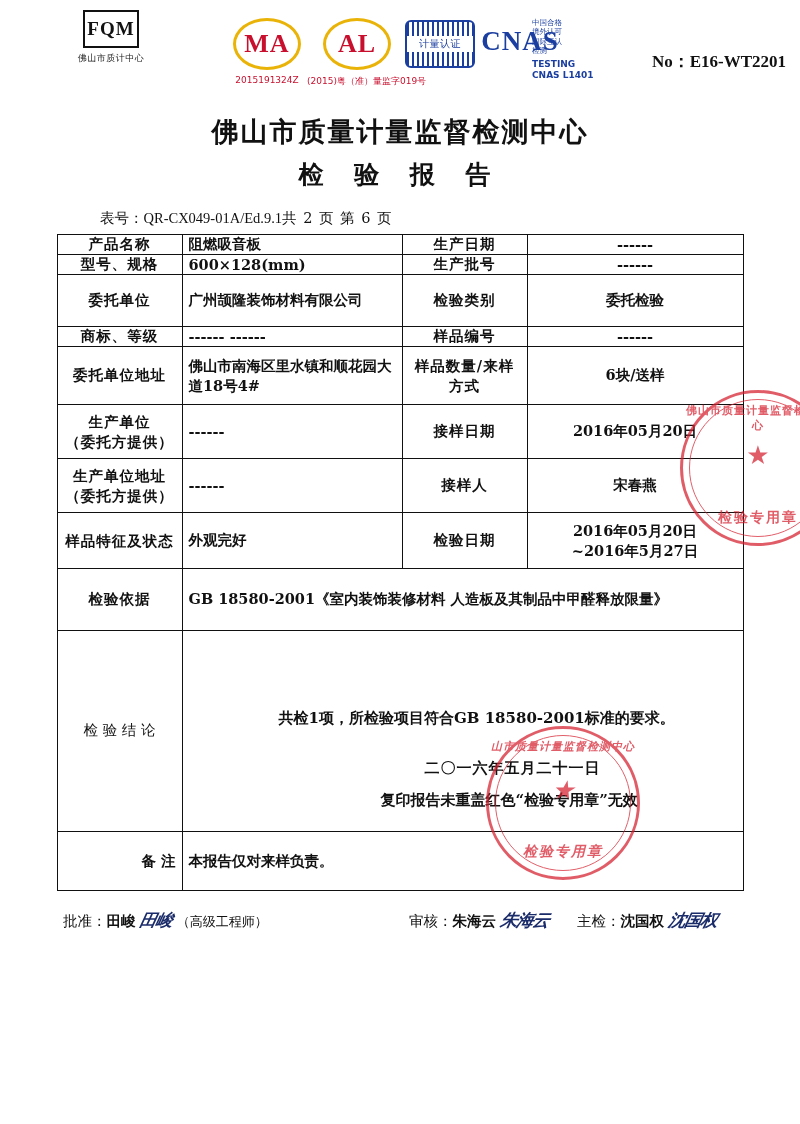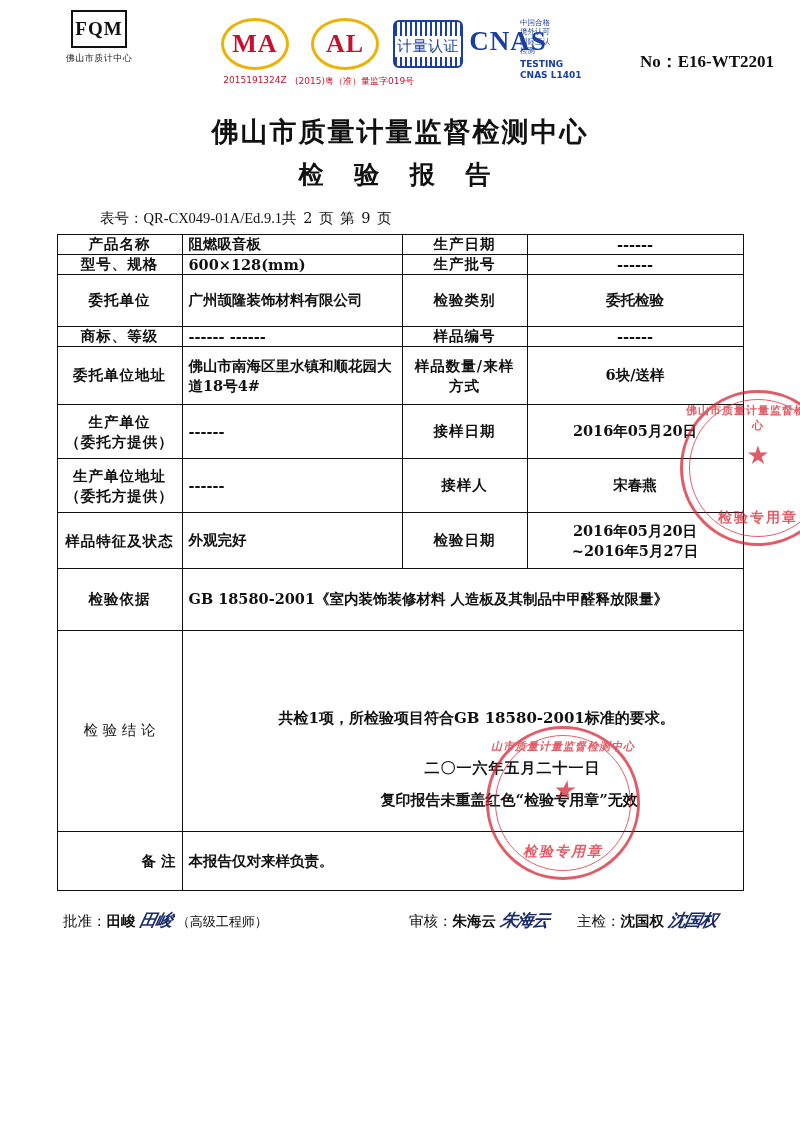--- a/index.html
+++ b/index.html
@@ -18,21 +18,21 @@
   .page {
     position: relative;
     width: 800px;
     height: 1124px;
   }
 
   
   .logo-row {
     position: relative;
     height: 92px;
-    margin: 10px 0 0 0;
+    margin: 10px 0 0 12px;
   }
   .logo {
     position: absolute;
     text-align: center;
   }
 
   
   .fqm {
     left: 60px;
     top: 0px;
@@ -91,21 +91,21 @@
     border-radius: 6px;
     background:
       repeating-linear-gradient(90deg,#1b3fa0 0 2px, #fff 2px 5px);
     position: relative;
   }
   .bar-box span {
     position: absolute;
     left: 0; right: 0;
     top: 14px;
     font-family: "DejaVu Sans", sans-serif;
-    font-size: 15px;
+    font-size: 10px;
     color: #1b3fa0;
     background: #fff;
     padding: 1px 0;
     letter-spacing: 0.5px;
   }
 
   
   .cnas { left: 462px; top: 16px; width: 92px; }
   .cnas-text {
     font-family: "Liberation Serif", serif;
@@ -377,21 +377,21 @@
     </div>
   </div>
 
   <div class="title1">佛山市质量计量监督检测中心</div>
   <div class="title2">检 验 报 告</div>
 
   <div class="meta-row">
     <div class="meta-left">
       <span>表号：</span><span>QR-CX049-01A/Ed.9.1</span>
     </div>
-    <div class="meta-right">共 2 页 第 9 页</div>
+    <div class="meta-right">共 2 页 第 6 页</div>
   </div>
 
   <table class="main">
     <colgroup>
       <col style="width:125px">
       <col style="width:220px">
       <col style="width:125px">
       <col style="width:216px">
     </colgroup>
     <tbody>

